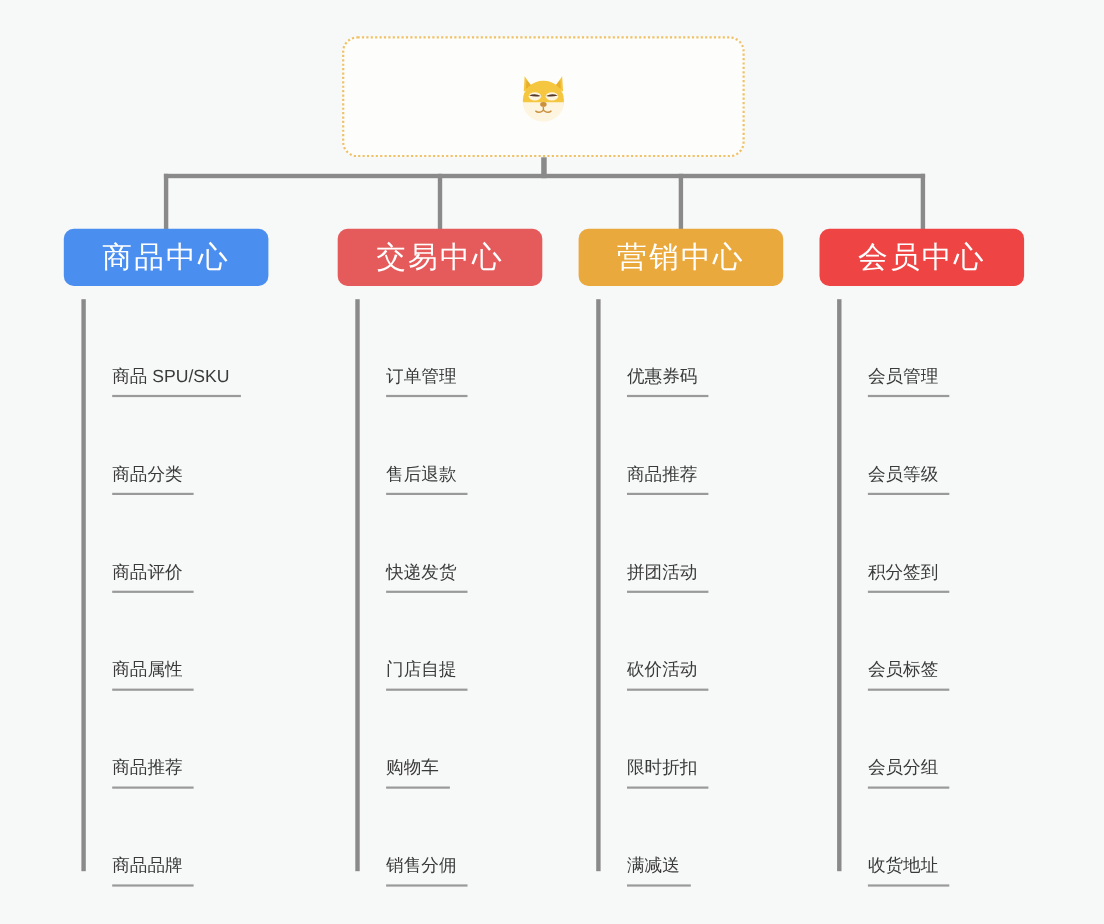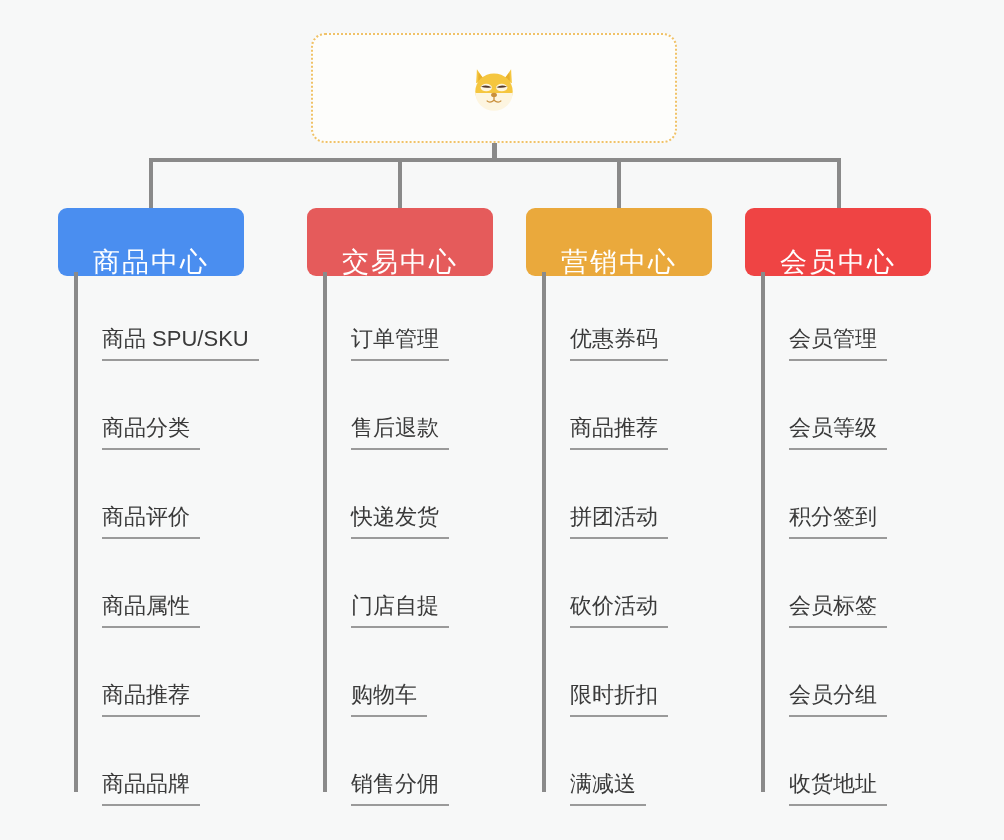--- a/index.html
+++ b/index.html
@@ -58,25 +58,25 @@
     background: #8a8a8a;
   }
   .conn-v { width: 4px; }
   .conn-h { height: 4px; }
 
   
   .cat-box {
     position: absolute;
     top: 208px;
     width: 186px;
-    height: 68px;
+    height: 52px;
     box-sizing: border-box;
     border-radius: 9px;
     display: flex;
-    align-items: flex-end;
+    align-items: center;
     justify-content: center;
   }
   .cat-label {
     color: #ffffff;
     font-size: 27px;
     line-height: 1;
     letter-spacing: 2px;
     white-space: nowrap;
   }
 
@@ -95,21 +95,21 @@
   .leaf-item {
     position: absolute;
     left: 4px;
     height: 89px;
     display: flex;
     align-items: flex-end;
     padding-left: 30px;
     box-sizing: border-box;
   }
   .leaf-text {
-    font-size: 22px;
+    font-size: 16px;
     line-height: 1.22;
     color: #3a3a3a;
     white-space: nowrap;
     padding: 0 10px 6px 0;
     border-bottom: 2px solid #9a9a9a;
     margin-left: -6px;
   }
 </style>
 </head>
 <body>

